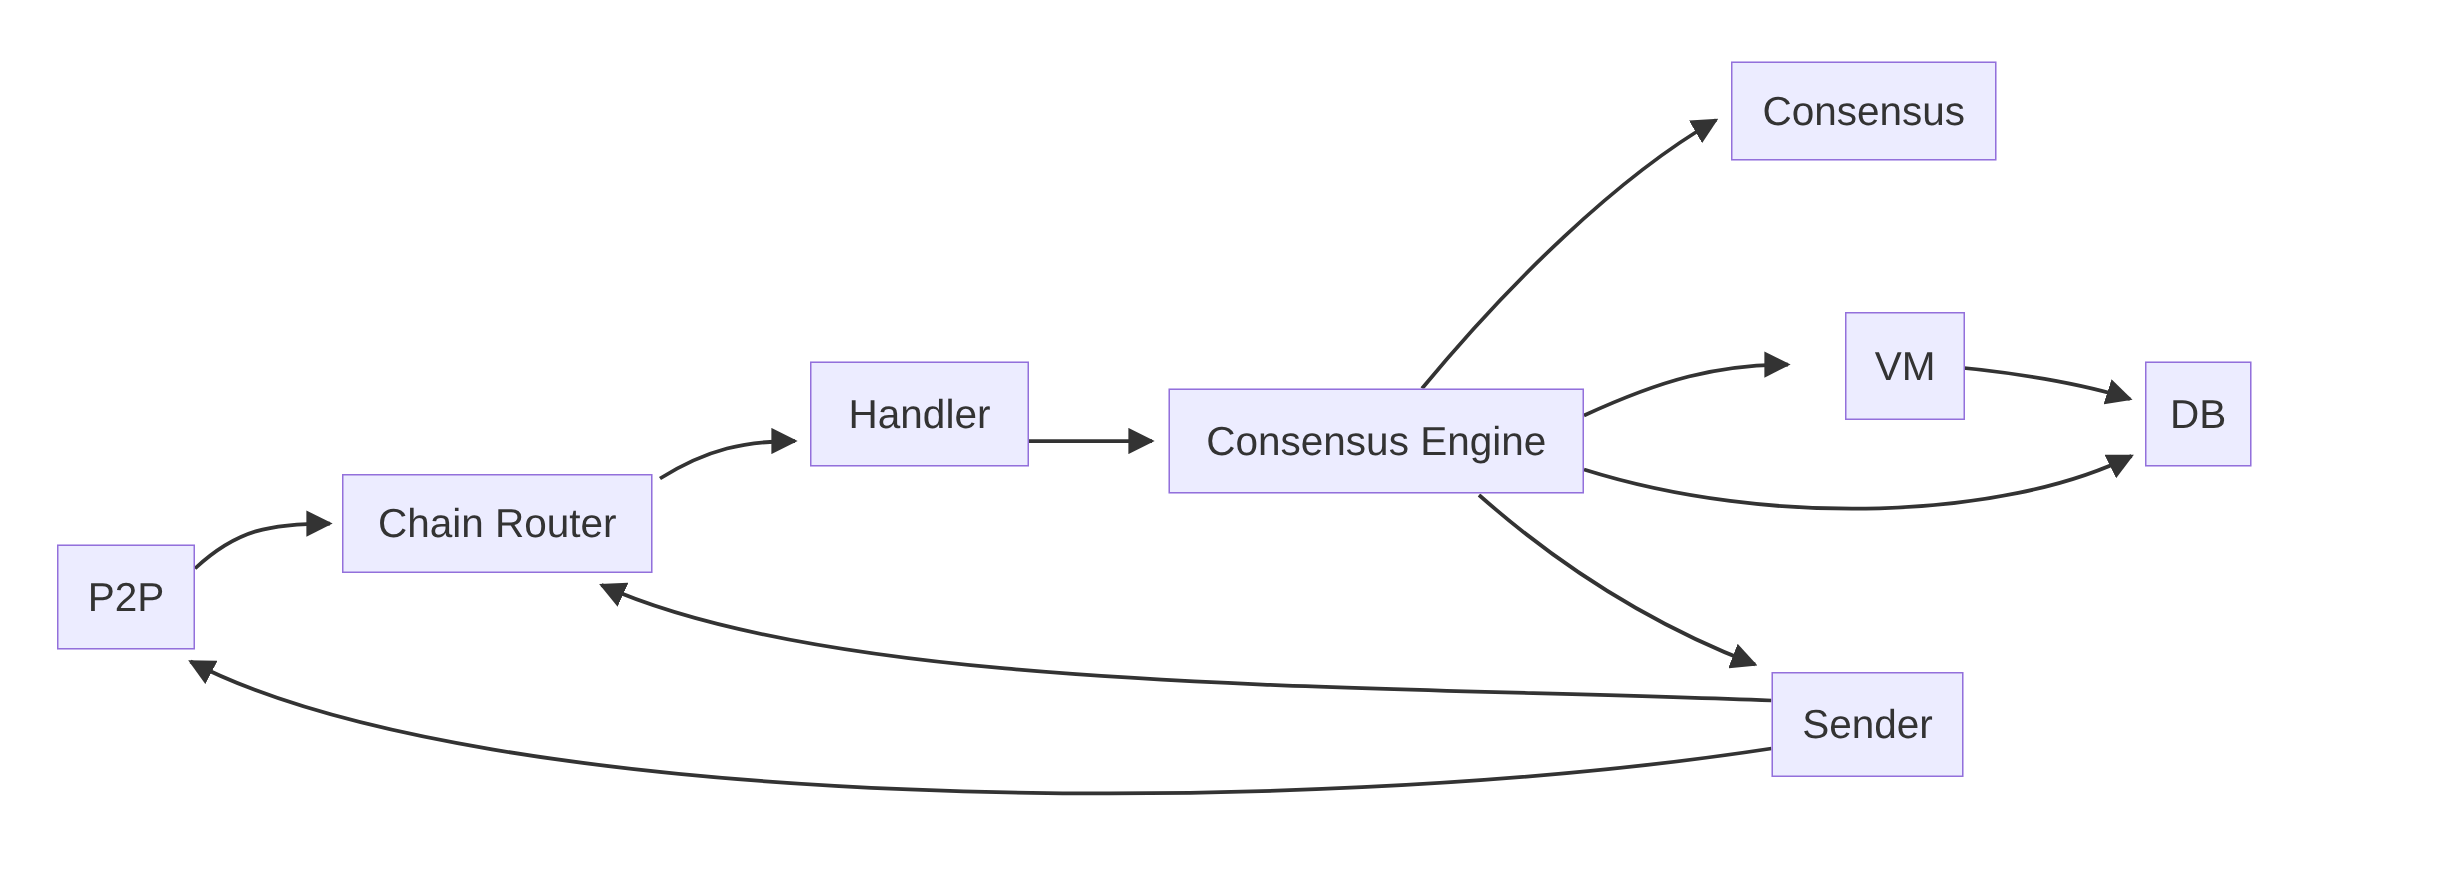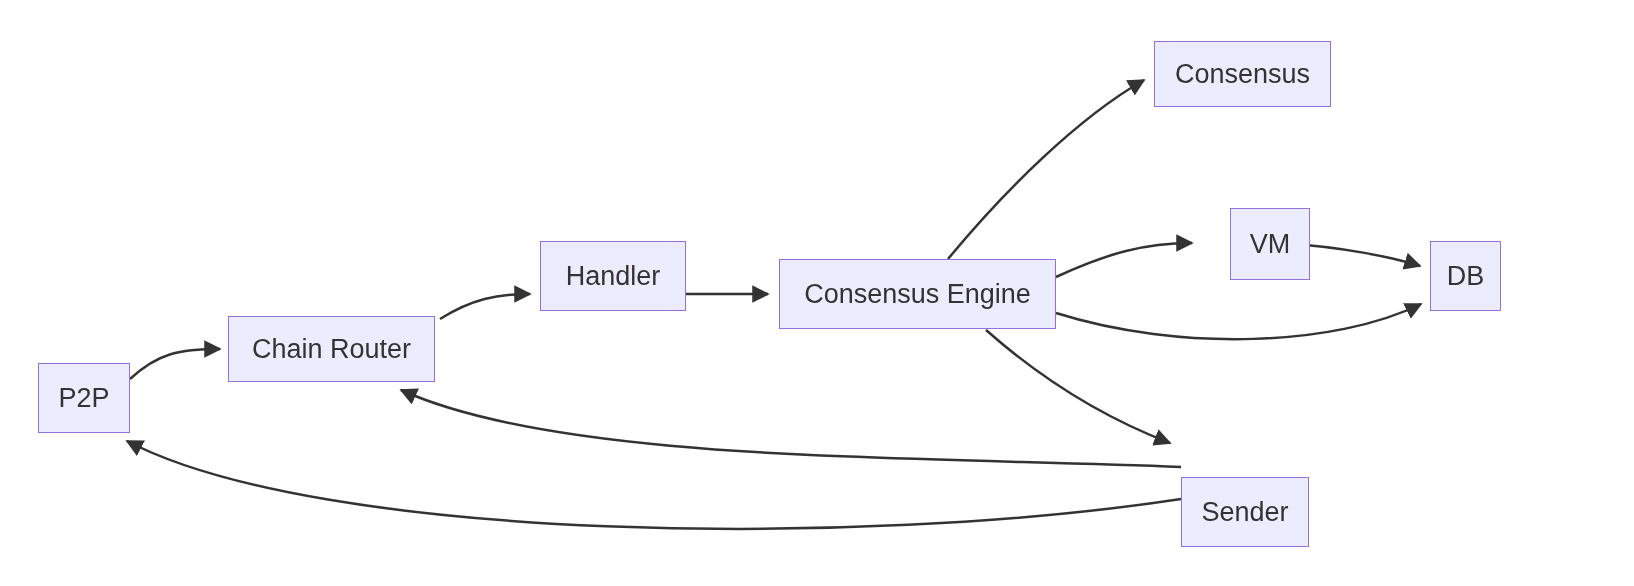--- a/index.html
+++ b/index.html
@@ -98,17 +98,17 @@
   </div>
 
   <div class="node" style="left:1202px; top:208px; width:80px; height:72px;margin-left:28px;">
     <span>VM</span>
   </div>
 
   <div class="node" style="left:1430px; top:241px; width:71px; height:70px;text-align:center;">
     <span>DB</span>
   </div>
 
-  <div class="node" style="left:1181px; top:448px; width:128px; height:70px;margin-top:29px;">
+  <div class="node" style="left:1181px; top:448px; width:128px; height:70px;">
     <span>Sender</span>
   </div>
 
 </div>
 
 </body></html>

